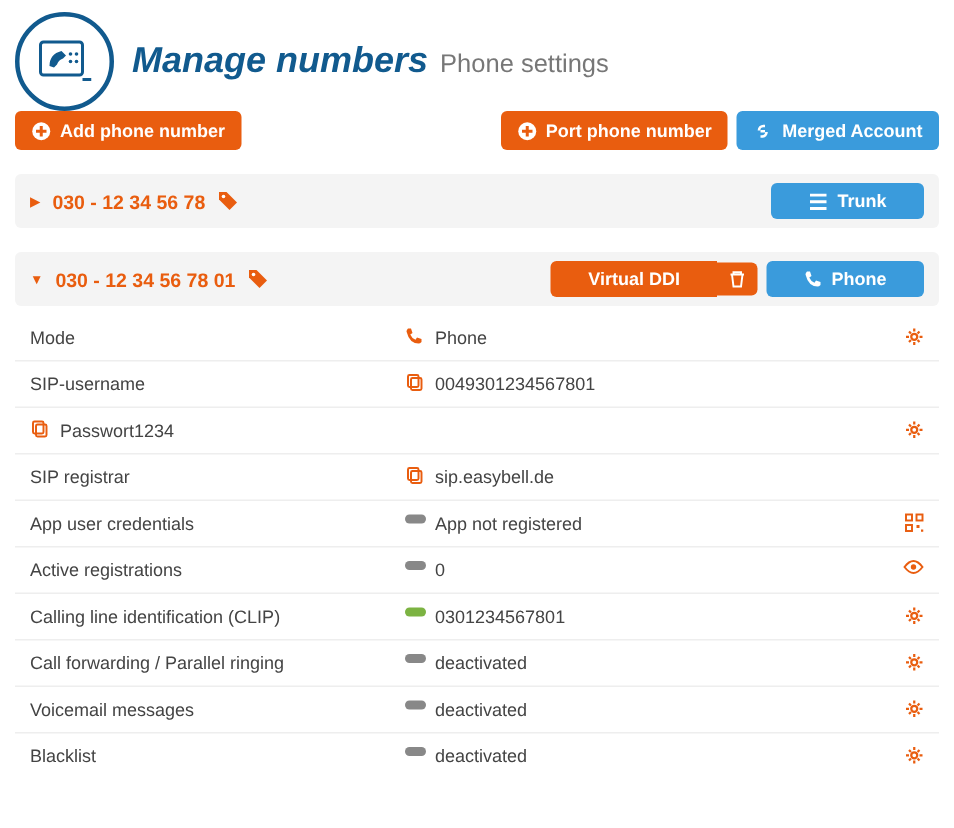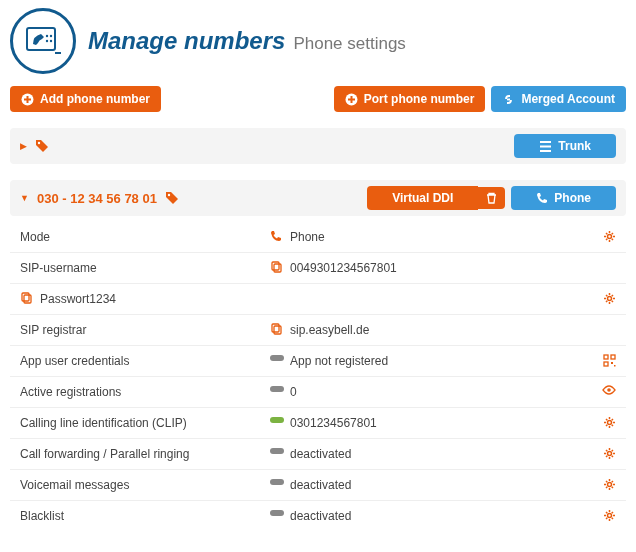--- a/index.html
+++ b/index.html
@@ -3,21 +3,21 @@
 <meta charset="utf-8">
 <style>
   html,body{margin:0;padding:0;font-family:"Segoe UI",Arial,sans-serif;background:#fff;color:#333}
   .page{width:636px;padding:8px 10px;box-sizing:border-box}
   .header{display:flex;align-items:center;gap:12px}
   .logo-ring{width:60px;height:60px;border-radius:50%;border:3px solid #115a8e;display:flex;align-items:center;justify-content:center}
   .logo-inner svg{display:block}
   .title-wrap{display:flex;align-items:baseline;gap:8px}
   .title{font-size:24px;font-weight:700;color:#115a8e;font-style:italic}
   .subtitle{font-size:17px;color:#777}
-  .btn-row{display:flex;justify-content:space-between;align-items:center;margin-top:12px}
+  .btn-row{display:flex;justify-content:space-between;align-items:center;}
   .btn-group{display:flex;gap:6px}
   .btn{display:inline-flex;align-items:center;gap:6px;padding:6px 11px;border-radius:4px;font-size:12px;font-weight:700;color:#fff;cursor:pointer;border:none}
   .btn svg{flex:0 0 auto}
   .btn-orange{background:#e95d0f}
   .btn-blue{background:#3a9bdc}
   .num-bar{display:flex;align-items:center;justify-content:space-between;background:#f4f4f4;border-radius:4px;padding:6px 10px;margin-top:16px}
   .num-left{display:flex;align-items:center;gap:8px}
   .caret{font-size:9px;color:#e95d0f}
   .num-text{color:#e95d0f;font-weight:700;font-size:13px}
   .tag-ic{color:#e95d0f}
@@ -90,20 +90,21 @@
             </svg>
           </span>
         <span>Merged Account</span>
       </button>
     </div>
   </div>
 
   <div class="num-bar">
     <div class="num-left">
       <span class="caret">▶</span>
+      <span class="num-text">030 - 12 34 56 78</span>
       <span class="tag-ic">
           <svg width="14" height="14" viewBox="0 0 14 14">
             <path d="M1 1h5l7 7-5 5-7-7z" fill="#e95d0f"></path>
             <circle cx="4" cy="4" r="1.2" fill="#fff"></circle>
           </svg>
         </span>
     </div>
     <div class="right-group">
       <div class="small-btn btn-blue">
         <span>

